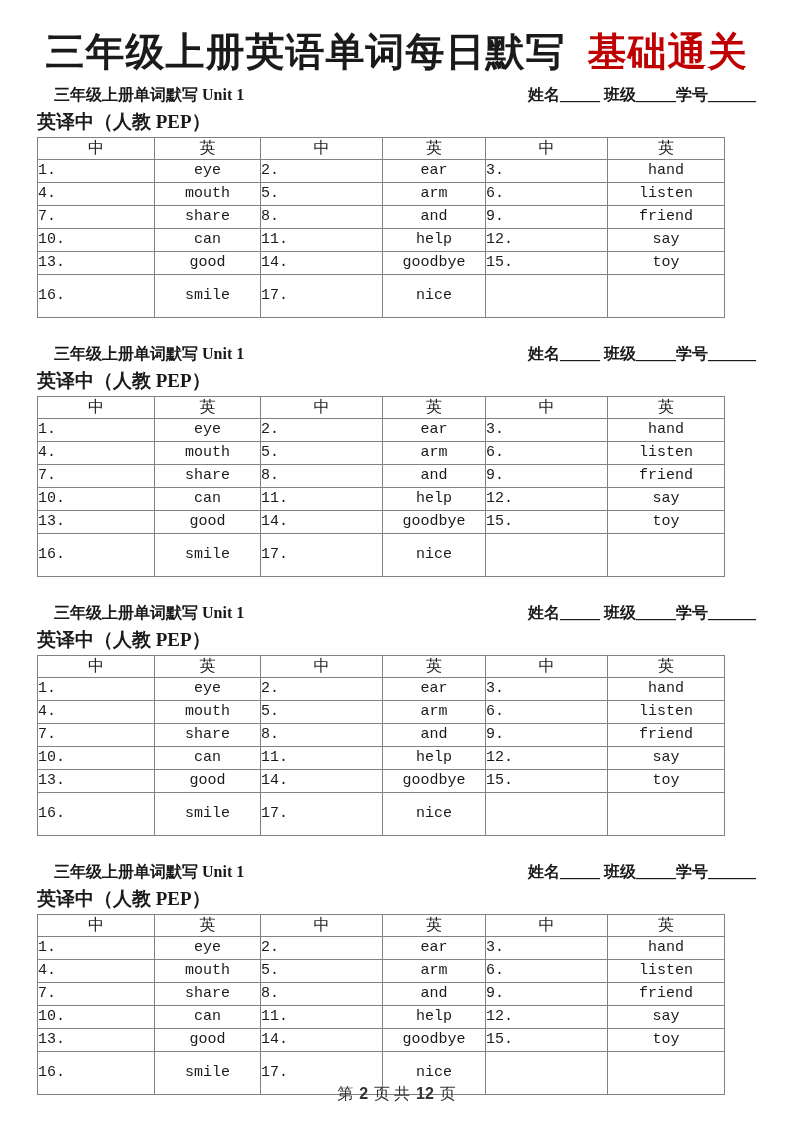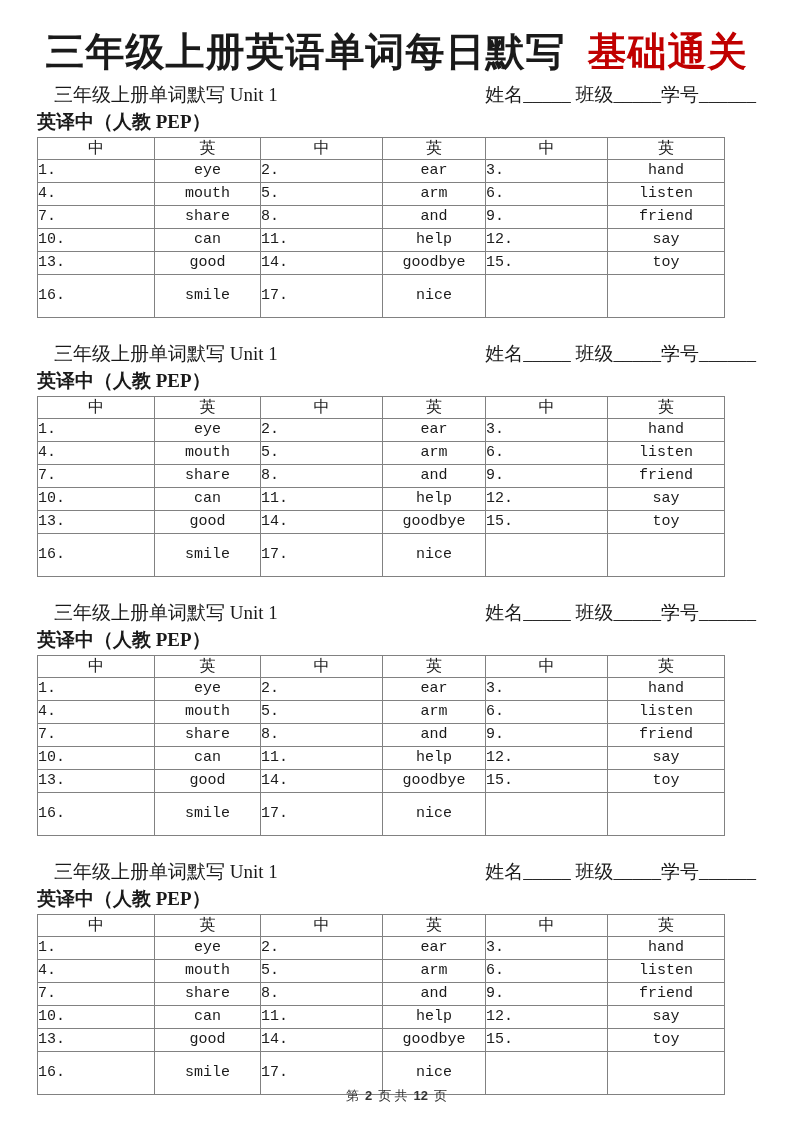--- a/index.html
+++ b/index.html
@@ -10,40 +10,40 @@
   }
   .main-title {
     text-align:center; font-weight:900; font-size:39px; line-height:1.15;
     letter-spacing:1px; margin-bottom:8px; white-space:nowrap;
   }
   .t-red { margin-left:22px; }
   .sections { padding-left:37px; }
   .sec { margin-bottom:24px; }
   .sec-head {
     display:flex; justify-content:space-between; align-items:baseline;
-    width:719px; font-weight:normal; font-size:19px; line-height:24px; white-space:pre;
+    width:719px; font-weight:bold; font-size:16px; line-height:24px; white-space:pre;
   }
   .sec-title { padding-left:17px; }
   .sec-sub { font-weight:bold; font-size:19px; margin:2px 0 2px; }
   table.words { border-collapse:collapse; table-layout:fixed; width:687px; }
   table.words th, table.words td { border:1px solid #818181; padding:0; overflow:hidden; }
   table.words th {
     font-weight:normal; font-size:16px; height:21px; text-align:center;
     font-family:"Liberation Serif", serif;
   }
   table.words td {
     font-family:"Liberation Mono", monospace; font-size:15px; height:22px;
     vertical-align:middle;
   }
   td.num-cell  { text-align:left; padding-left:2px; }
   td.word-cell { text-align:center; }
   tr.last-row td { height:42px; }
   .footer {
     position:absolute; left:0; bottom:16px; width:100%;
-    text-align:center; font-size:13px; color:#333;
+    text-align:center; font-size:16px; color:#333;
   }
   .footer span, .footer b { margin:0 3px; }
   .footer b { font-family:"Liberation Sans", sans-serif; }
 </style>
 </head>
 <body>
 
 <div class="page">
 
   <div class="main-title">

